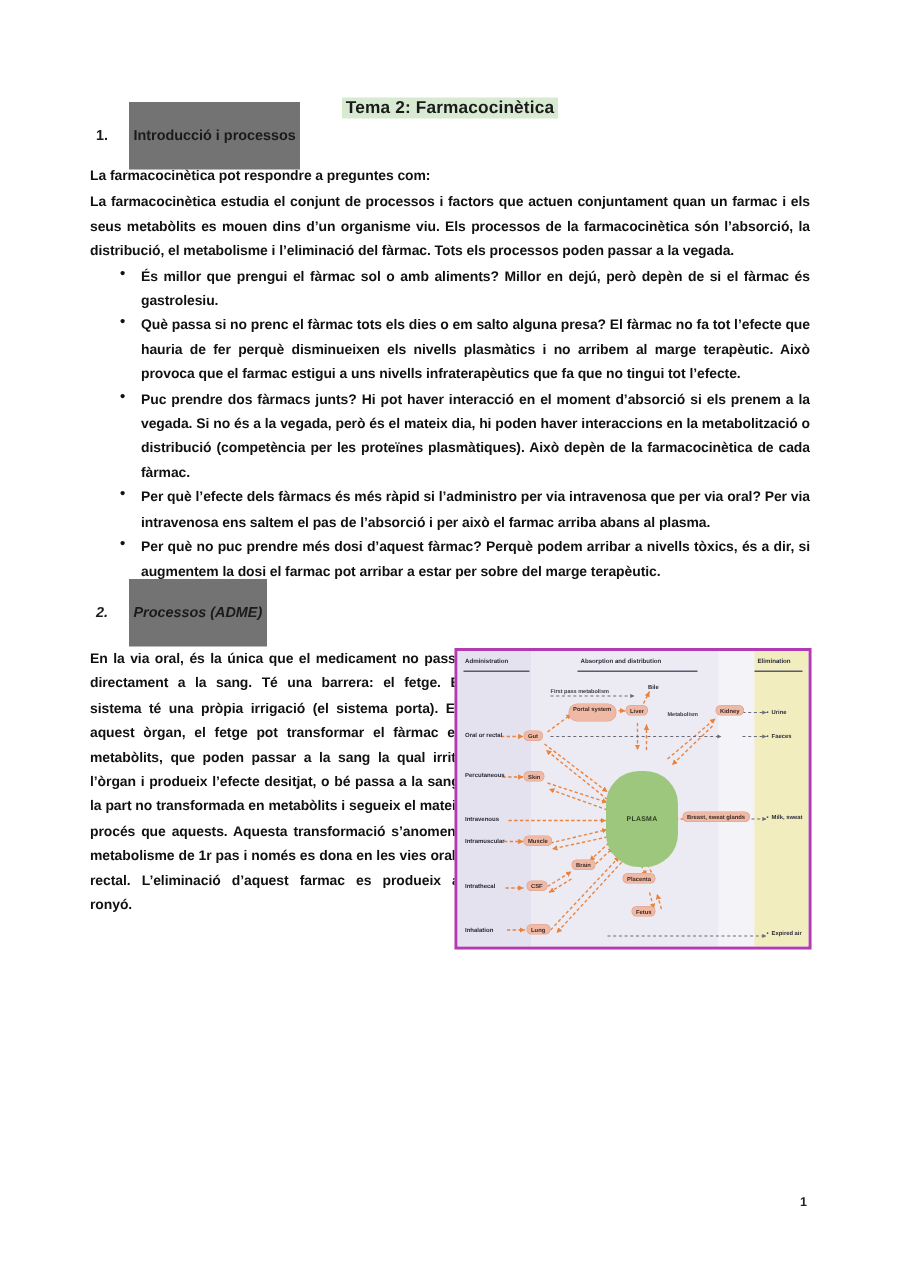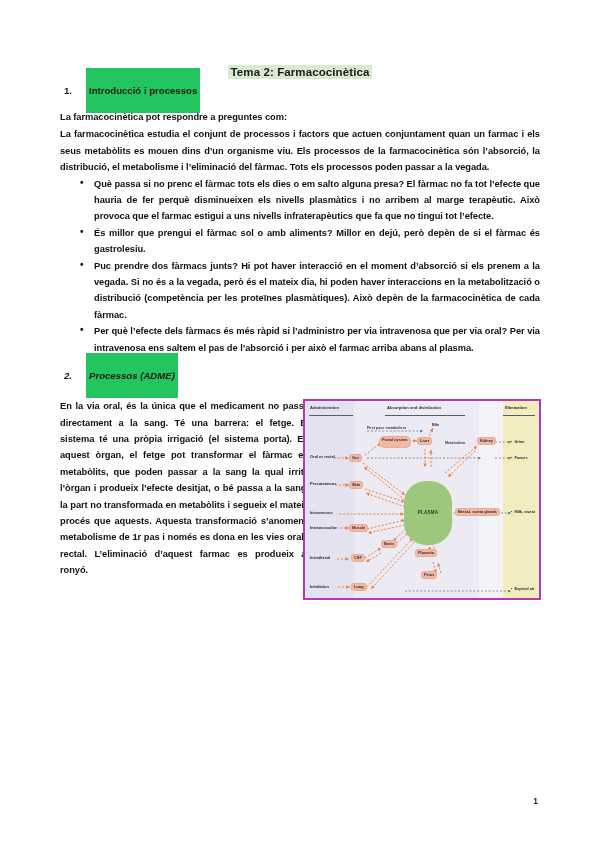--- a/index.html
+++ b/index.html
@@ -41,21 +41,21 @@
   }
 
   .section-head {
     margin: 7px 0 2px 0;
     padding-left: 26px;
     font-size: 9.6px;
     font-weight: bold;
     color: #1a1a1a;
   }
   .section-head span.hl {
-    background: #22c55e;
+    background: #737373;
     padding: 17px 3px;
   }
   .section-head .num {
     display: inline-block;
     width: 22px;
     margin-left: -22px;
   }
 
   
   p.body {
@@ -228,24 +228,25 @@
 
     <div class="section-head">
       <span class="num">1.</span><span class="hl">Introducció i processos</span>
     </div>
 
     <p class="body lead">La farmacocinètica pot respondre a preguntes com:</p>
 
     <p class="body tight">La farmacocinètica estudia el conjunt de processos i factors que actuen conjuntament quan un farmac i els seus metabòlits es mouen dins d’un organisme viu. Els processos de la farmacocinètica són l’absorció, la distribució, el metabolisme i l’eliminació del fàrmac. Tots els processos poden passar a la vegada.</p>
 
     <ul class="bullets">
+      <li>És millor que prengui el fàrmac sol o amb aliments? Millor en dejú, però depèn de si el fàrmac és gastrolesiu.</li>
       <li>Què passa si no prenc el fàrmac tots els dies o em salto alguna presa? El fàrmac no fa tot l’efecte que hauria de fer perquè disminueixen els nivells plasmàtics i no arribem al marge terapèutic. Això provoca que el farmac estigui a uns nivells infraterapèutics que fa que no tingui tot l’efecte.</li>
-      <li>És millor que prengui el fàrmac sol o amb aliments? Millor en dejú, però depèn de si el fàrmac és gastrolesiu.</li>
       <li>Puc prendre dos fàrmacs junts? Hi pot haver interacció en el moment d’absorció si els prenem a la vegada. Si no és a la vegada, però és el mateix dia, hi poden haver interaccions en la metabolització o distribució (competència per les proteïnes plasmàtiques). Això depèn de la farmacocinètica de cada fàrmac.</li>
       <li>Per què l’efecte dels fàrmacs és més ràpid si l’administro per via intravenosa que per via oral? Per via intravenosa ens saltem el pas de l’absorció i per això el farmac arriba abans al plasma.</li>
+      <li>Per què no puc prendre més dosi d’aquest fàrmac? Perquè podem arribar a nivells tòxics, és a dir, si augmentem la dosi el farmac pot arribar a estar per sobre del marge terapèutic.</li>
     </ul>
 
     <div class="section-head" style="margin-top:14px;font-style:italic;">
       <span class="num">2.</span><span class="hl">Processos (ADME)</span>
     </div>
 
 
     <div class="bottom-block">
       <div class="bottom-text">En la via oral, és la única que el medicament no passa directament a la sang. Té una barrera: el fetge. El sistema té una pròpia irrigació (el sistema porta). En aquest òrgan, el fetge pot transformar el fàrmac en metabòlits, que poden passar a la sang la qual irrita l’òrgan i produeix l’efecte desitjat, o bé passa a la sang, la part no transformada en metabòlits i segueix el mateix procés que aquests. Aquesta transformació s’anomena metabolisme de 1r pas i només es dona en les vies oral i rectal. L’eliminació d’aquest farmac es produeix al ronyó.</div>
 

